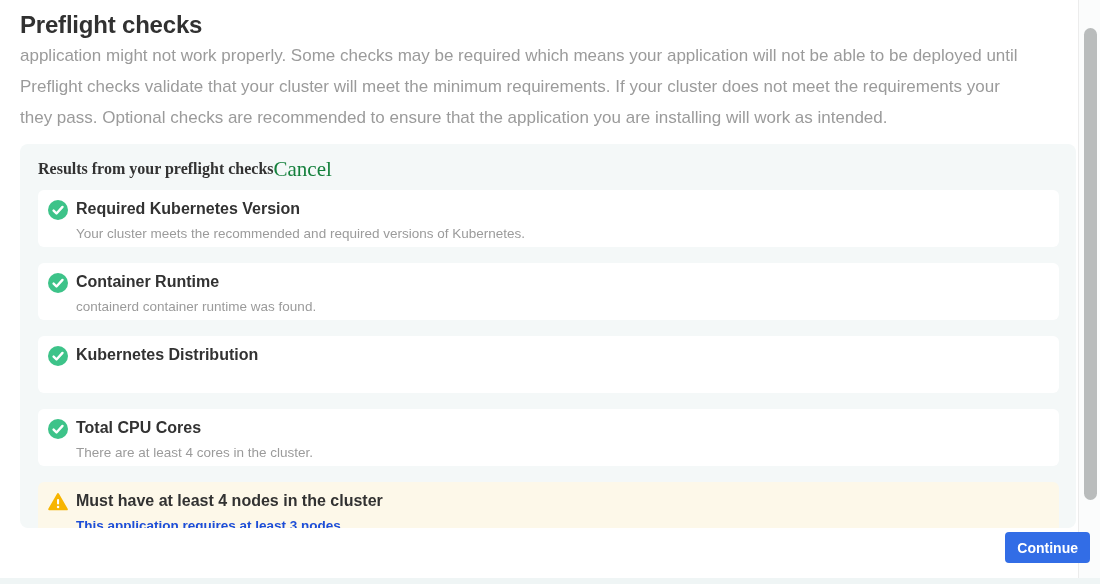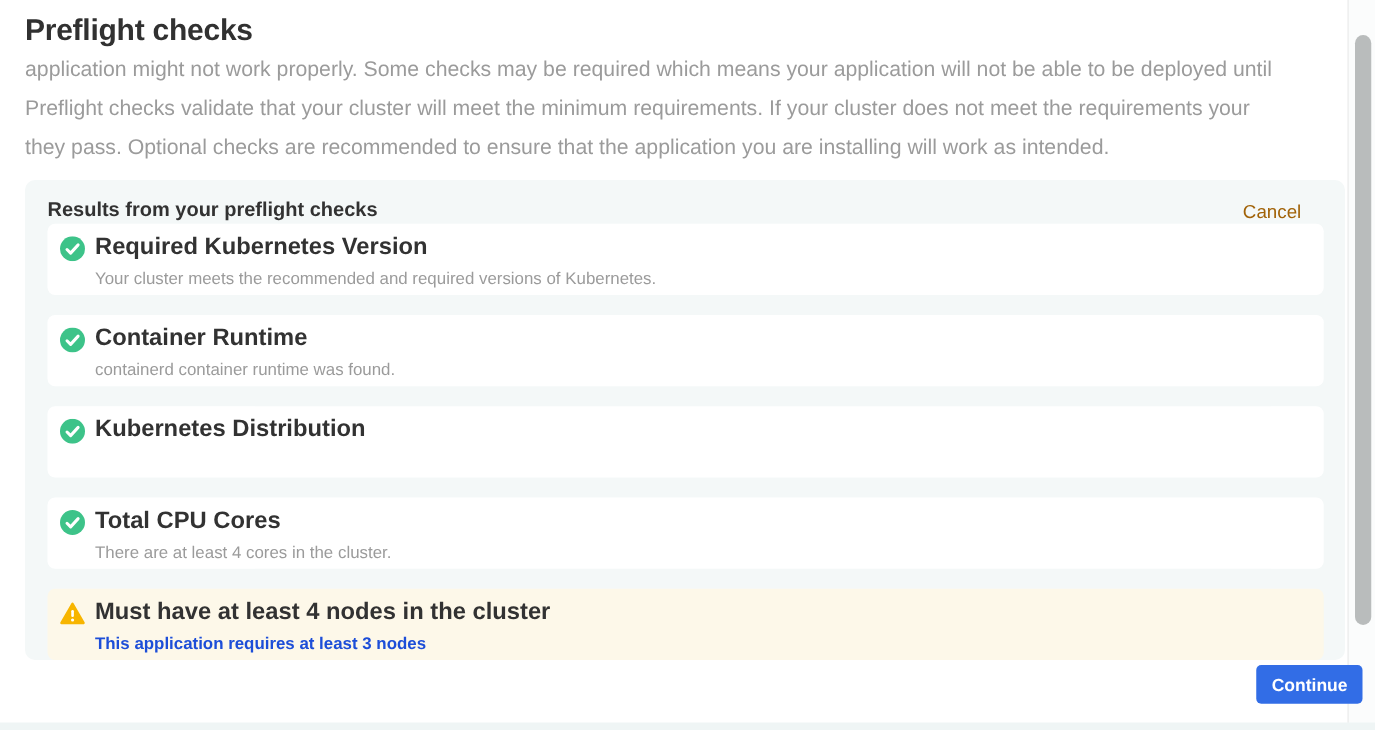--- a/index.html
+++ b/index.html
@@ -14,31 +14,31 @@
     font-size:24px;font-weight:bold;color:#313131;
     margin:10px 0 0 0;line-height:30px;letter-spacing:-0.2px;
   }
   .page-desc{color:#9b9b9b;font-size:17px;line-height:31px;margin-top:0;}
   .desc-line{white-space:nowrap;}
   .panel{
     margin-top:11px;background:#f4f8f8;border-radius:8px;
     width:1056px;height:384px;box-sizing:border-box;
     padding:15px 17px 0 18px;overflow:hidden;
   }
-  .panel-header{display:flex;justify-content:space-between;align-items:center;height:20px;}
+  .panel-header{display:flex;align-items:center;height:20px;margin-bottom:11px;font-family:Liberation Serif, serif;}
   .panel-title{font-size:16px;font-weight:bold;color:#323232;}
-  .cancel-link{font-size:15px;color:#a16207;margin-right:18px;cursor:pointer;text-decoration:none;}
+  .cancel-link{font-size:21px;color:#15803d;margin-right:18px;cursor:pointer;text-decoration:none;}
   .check-item{
     background:#ffffff;border-radius:6px;height:57px;box-sizing:border-box;
     padding:9px 16px 0 10px;margin-bottom:16px;
     display:flex;align-items:flex-start;
   }
   .check-item.warn{background:#fdf8e9;}
   .check-icon{width:20px;height:20px;flex:none;margin:1px 8px 0 0;}
-  .check-title{font-size:19px;font-weight:bold;color:#323232;line-height:20px;}
+  .check-title{font-size:16px;font-weight:bold;color:#323232;line-height:20px;}
   .check-msg{font-size:13.5px;color:#9b9b9b;line-height:16px;margin-top:7px;}
   .check-item.warn .check-msg{color:#1d4ed8;font-weight:bold;}
   .footer-bar{position:absolute;left:0;bottom:6px;width:1100px;height:46px;background:#ffffff;}
   .continue-btn{
     position:absolute;right:10px;bottom:21px;z-index:5;
     background:#326de6;color:#ffffff;font-weight:bold;font-size:14px;
     font-family:"Liberation Sans","DejaVu Sans",sans-serif;
     border:none;border-radius:4px;padding:4px 12px;min-width:77px;height:31px;
     box-sizing:border-box;cursor:pointer;
   }

